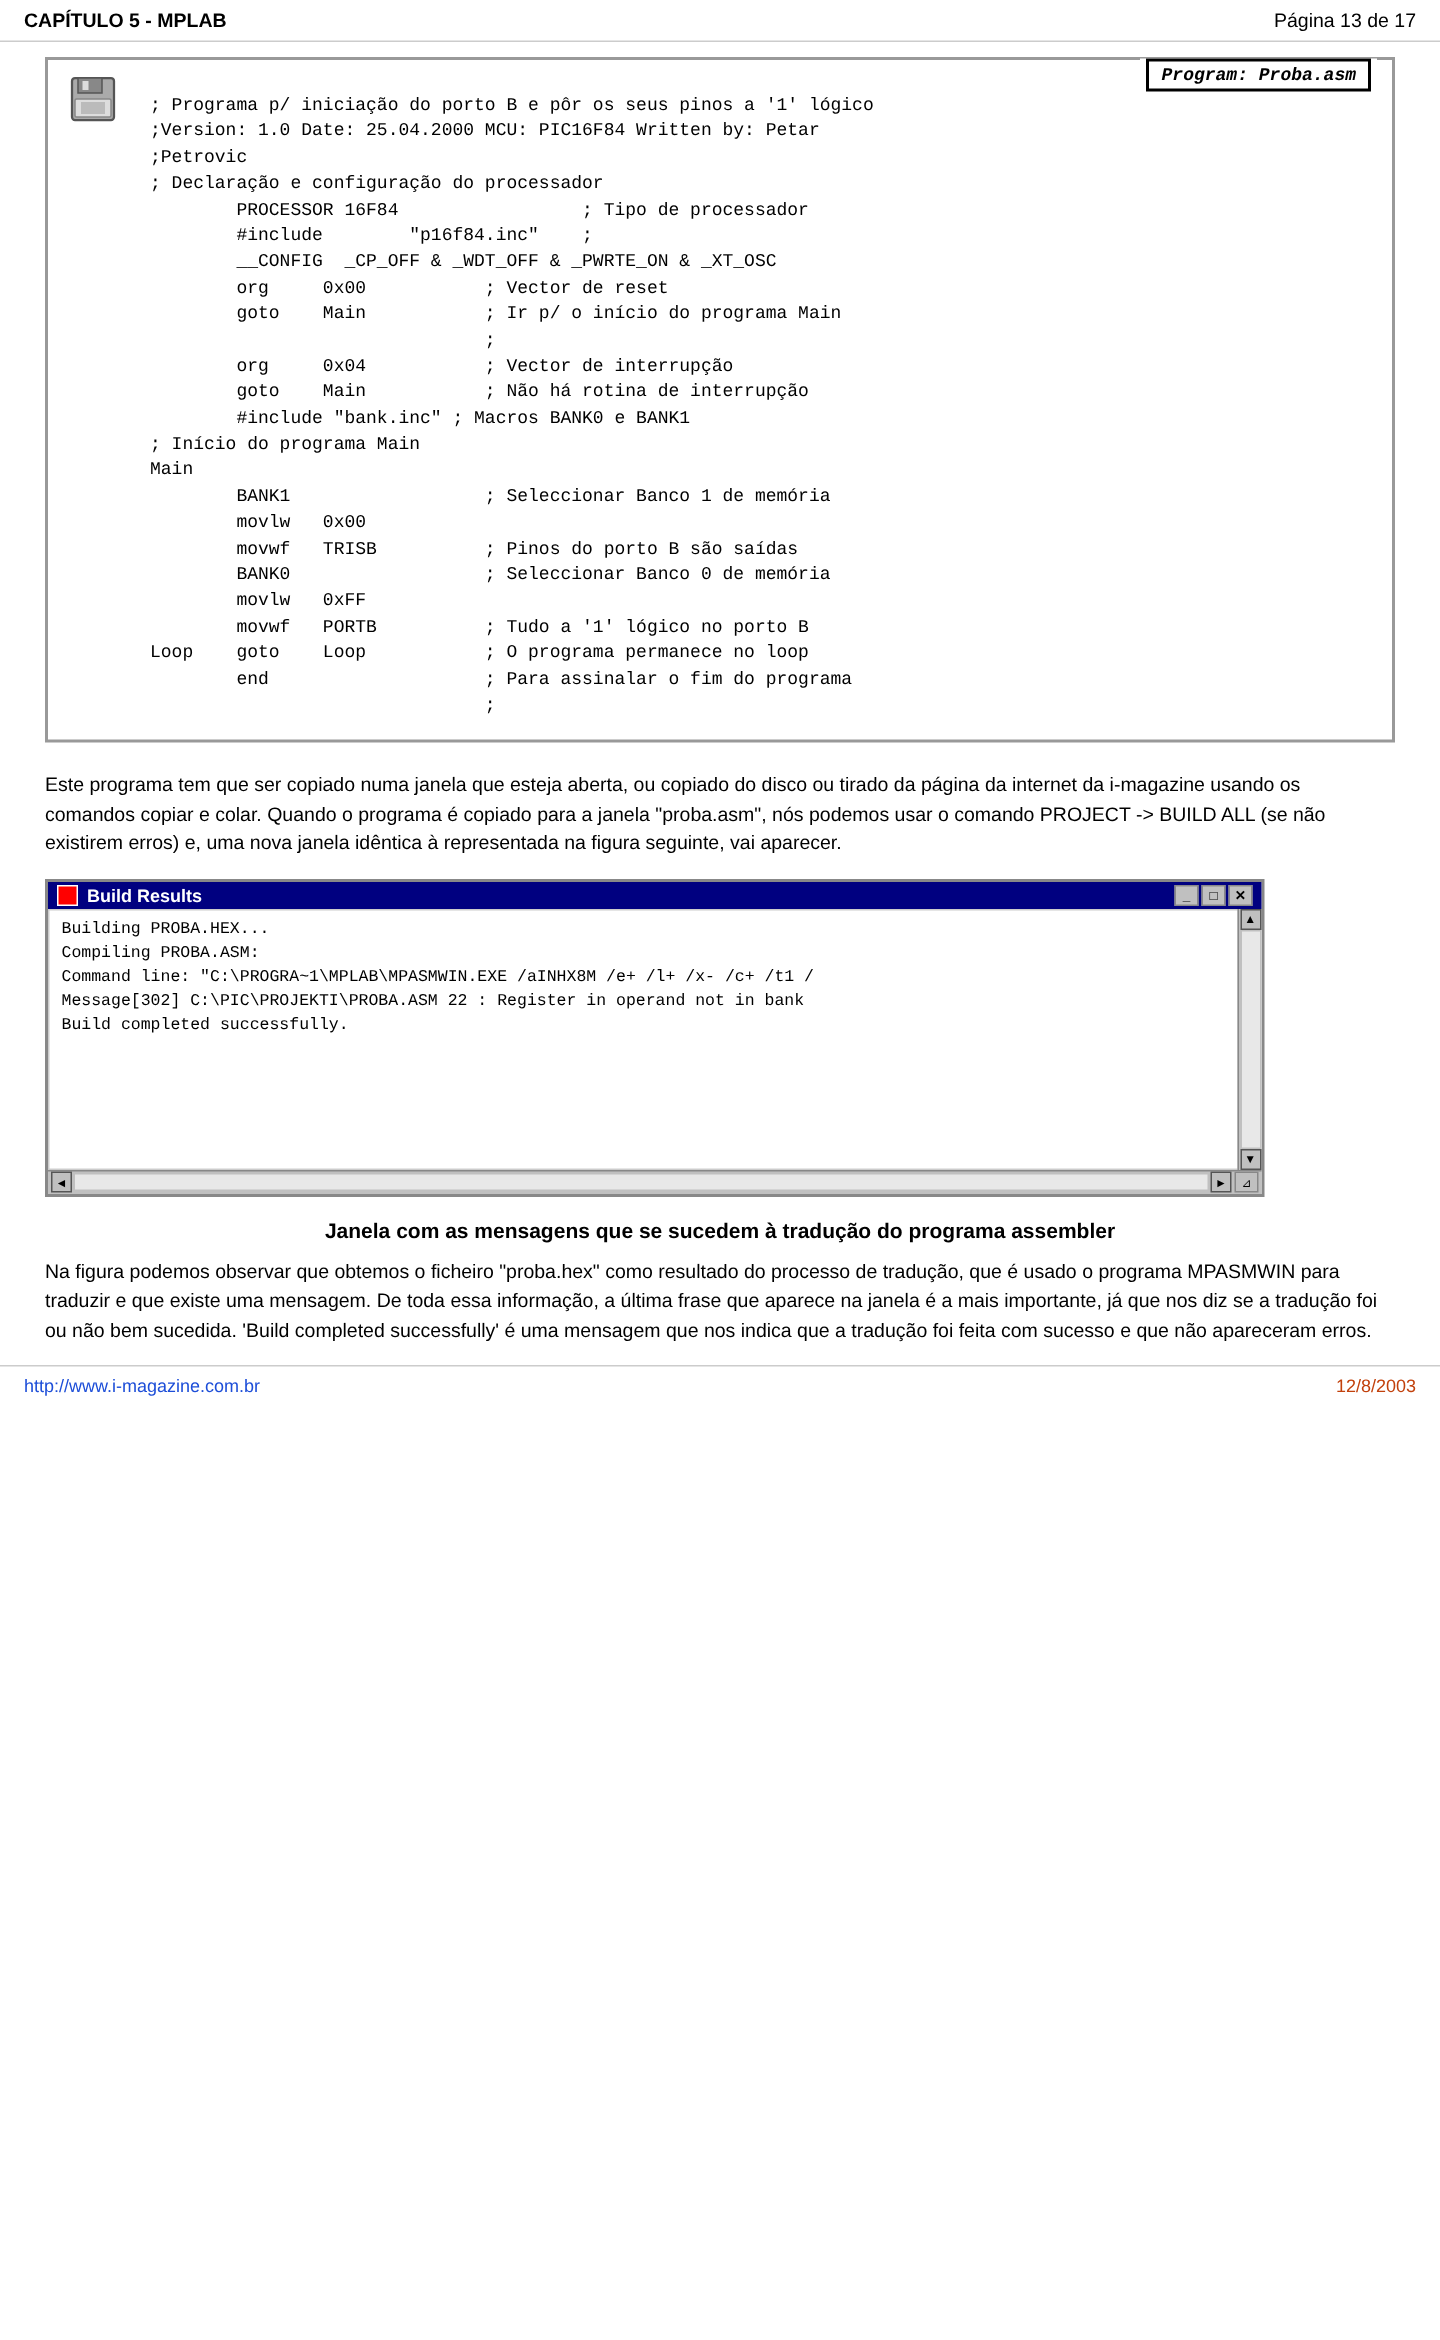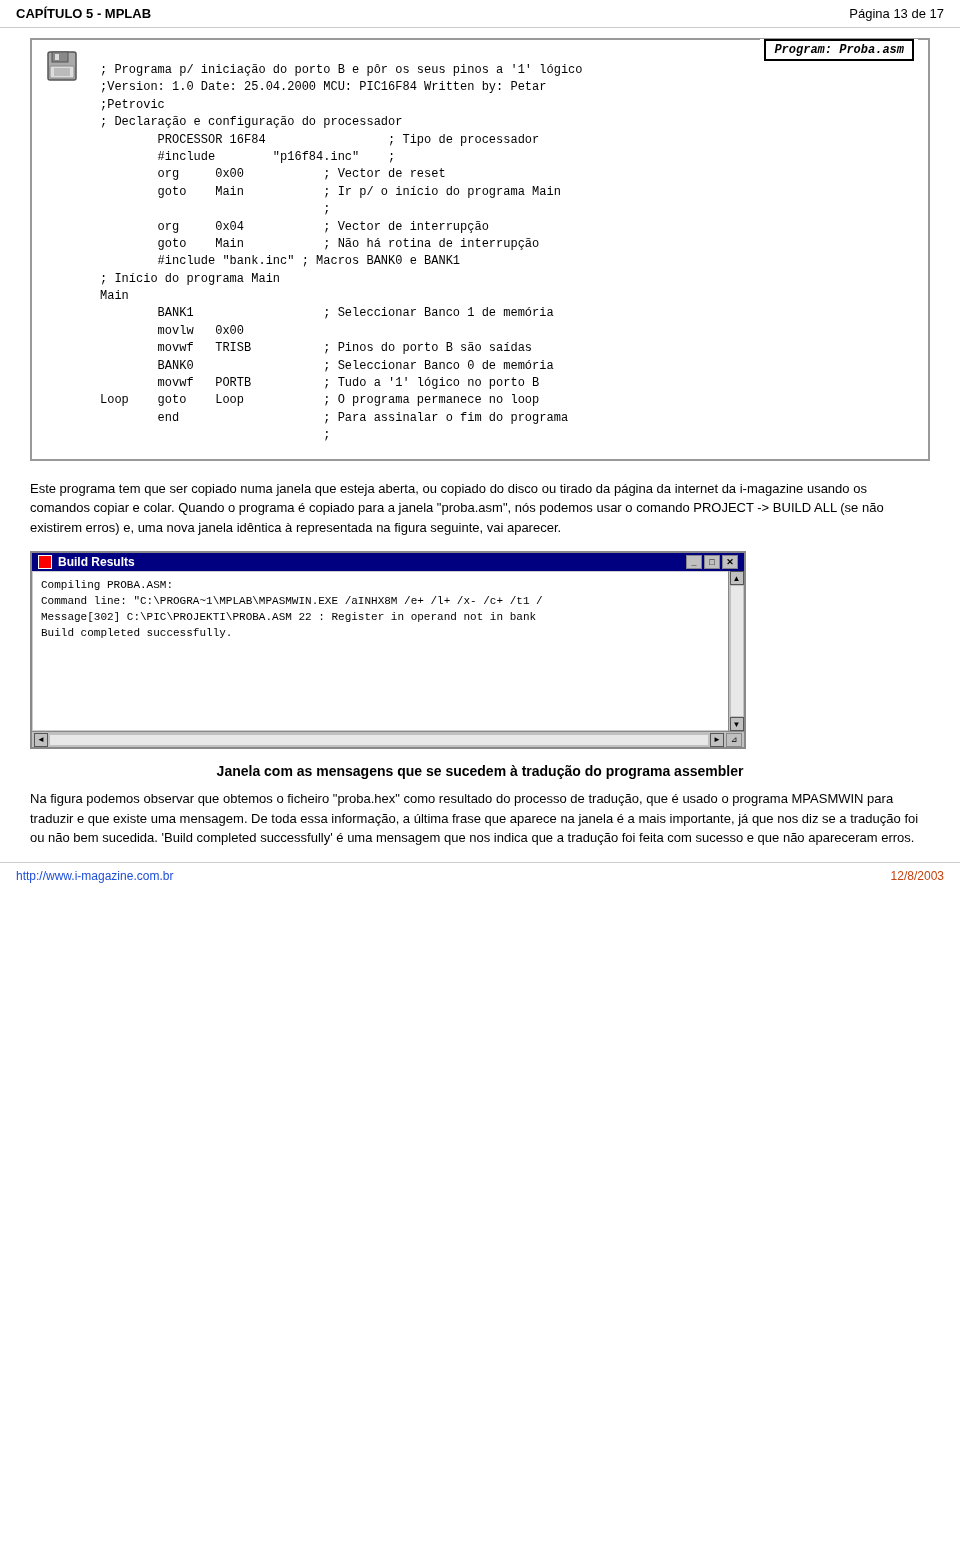--- a/index.html
+++ b/index.html
@@ -60,21 +60,21 @@
     }
     .para-text {
       font-size: 13px;
       margin-bottom: 10px;
       line-height: 1.5;
     }
     .build-window {
       border: 2px solid #888;
       margin: 14px 0 14px 0;
       background: #fff;
-      width: 716px;
+      width: 813px;
     }
     .build-titlebar {
       background: #000080;
       color: #fff;
       font-size: 12px;
       font-weight: bold;
       padding: 2px 6px;
       display: flex;
       justify-content: space-between;
       align-items: center;
@@ -189,39 +189,41 @@
       <div class="code-line">; Programa p/ iniciação do porto B e pôr os seus pinos a '1' lógico</div>
       <div class="code-line"></div>
       <div class="code-line">;Version: 1.0 Date: 25.04.2000 MCU: PIC16F84 Written by: Petar</div>
       <div class="code-line">;Petrovic</div>
       <div class="code-line"></div>
       <div class="code-line">; Declaração e configuração do processador</div>
       <div class="code-line"></div>
       <div class="code-line">        PROCESSOR 16F84                 ; Tipo de processador</div>
       <div class="code-line">        #include        "p16f84.inc"    ;</div>
       <div class="code-line"></div>
+      <div class="code-line">        __CONFIG  _CP_OFF &amp; _WDT_OFF &amp; _PWRTE_ON &amp; _XT_OSC</div>
       <div class="code-line"></div>
       <div class="code-line"></div>
       <div class="code-line">        org     0x00           ; Vector de reset</div>
       <div class="code-line">        goto    Main           ; Ir p/ o início do programa Main</div>
       <div class="code-line">                               ;</div>
       <div class="code-line"></div>
       <div class="code-line">        org     0x04           ; Vector de interrupção</div>
       <div class="code-line">        goto    Main           ; Não há rotina de interrupção</div>
       <div class="code-line"></div>
       <div class="code-line">        #include "bank.inc" ; Macros BANK0 e BANK1</div>
       <div class="code-line"></div>
       <div class="code-line">; Início do programa Main</div>
       <div class="code-line"></div>
       <div class="code-line">Main</div>
       <div class="code-line">        BANK1                  ; Seleccionar Banco 1 de memória</div>
       <div class="code-line">        movlw   0x00</div>
       <div class="code-line">        movwf   TRISB          ; Pinos do porto B são saídas</div>
       <div class="code-line">        BANK0                  ; Seleccionar Banco 0 de memória</div>
       <div class="code-line"></div>
+      <div class="code-line">        movlw   0xFF</div>
       <div class="code-line">        movwf   PORTB          ; Tudo a '1' lógico no porto B</div>
       <div class="code-line"></div>
       <div class="code-line">Loop    goto    Loop           ; O programa permanece no loop</div>
       <div class="code-line"></div>
       <div class="code-line">        end                    ; Para assinalar o fim do programa</div>
       <div class="code-line">                               ;</div>
     </div>
   </div>
 
   <p class="para-text">Este programa tem que ser copiado numa janela que esteja aberta, ou copiado do disco ou tirado da página da internet da i-magazine usando os comandos copiar e colar. Quando o programa é copiado para a janela "proba.asm", nós podemos usar o comando PROJECT -&gt; BUILD ALL (se não existirem erros) e, uma nova janela idêntica à representada na figura seguinte, vai aparecer.</p>
@@ -233,20 +235,21 @@
         <span>Build Results</span>
       </div>
       <div class="build-titlebar-controls">
         <div class="titlebar-btn">_</div>
         <div class="titlebar-btn">□</div>
         <div class="titlebar-btn">✕</div>
       </div>
     </div>
     <div style="display:flex; position:relative;">
       <div class="build-content" style="flex:1; padding-right: 20px;">
+        <div class="code-line">Building PROBA.HEX...</div>
         <div class="code-line"></div>
         <div class="code-line">Compiling PROBA.ASM:</div>
         <div class="code-line">Command line: "C:\PROGRA~1\MPLAB\MPASMWIN.EXE /aINHX8M /e+ /l+ /x- /c+ /t1 /</div>
         <div class="code-line">Message[302] C:\PIC\PROJEKTI\PROBA.ASM 22 : Register in operand not in bank</div>
         <div class="code-line"></div>
         <div class="code-line">Build completed successfully.</div>
         <div style="height: 80px;"></div>
       </div>
 
       <div style="width:16px; background:#c0c0c0; border-left:1px solid #888; display:flex; flex-direction:column; justify-content:space-between; align-items:center; position:absolute; right:0; top:0; bottom:0;">

